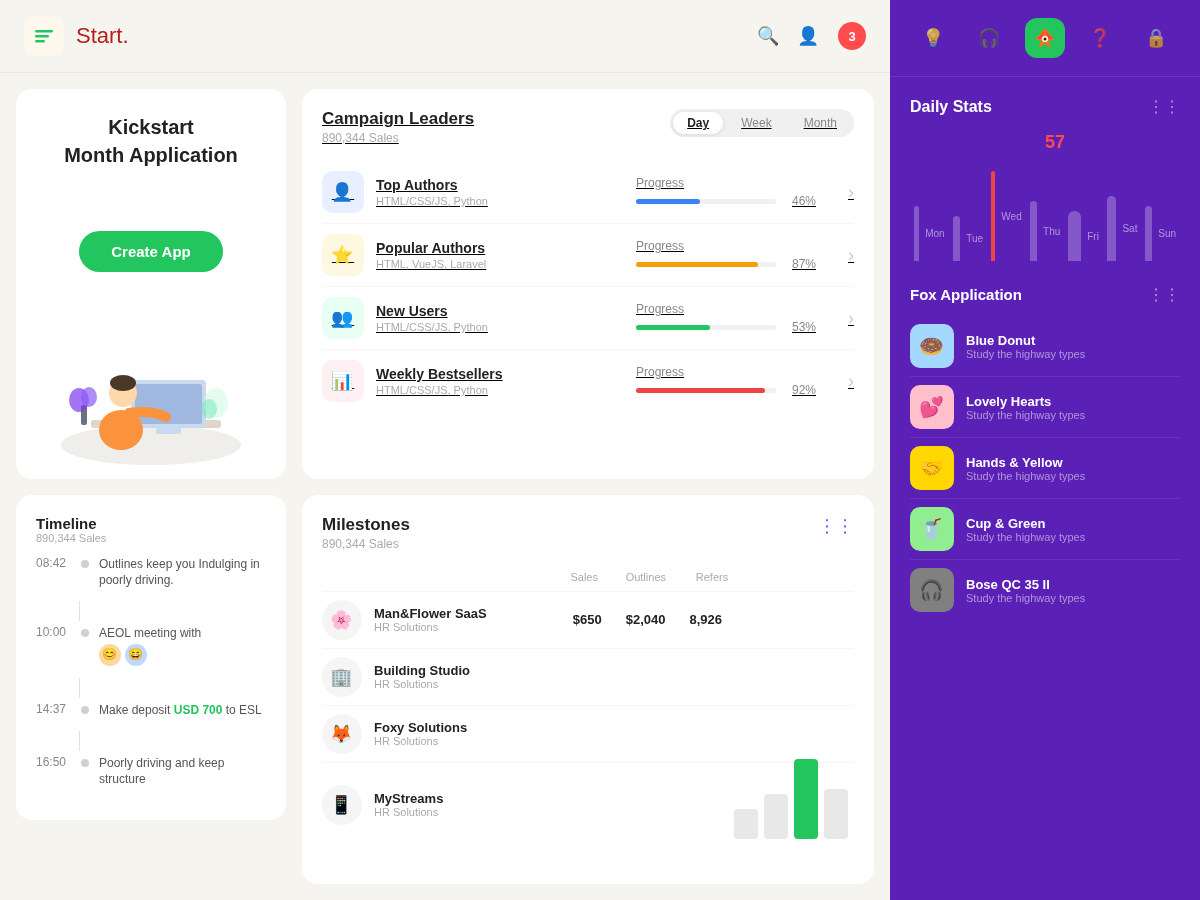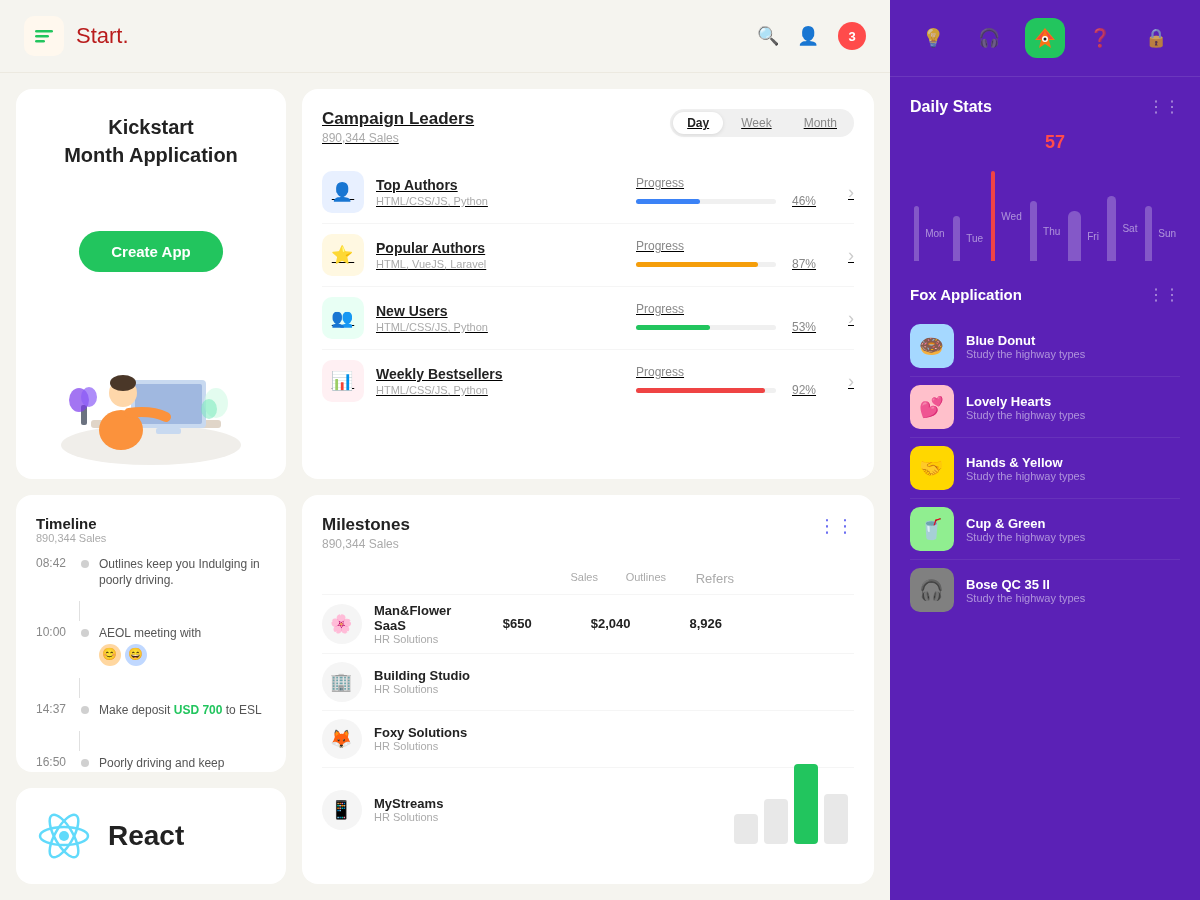--- a/index.html
+++ b/index.html
@@ -75,21 +75,21 @@
 
     
     .milestones-card { background: #fff; border-radius: 16px; padding: 20px; flex: 1; }
     .milestone-row { display: flex; align-items: center; gap: 12px; padding: 8px 0; border-bottom: 1px solid #f5f5f5; }
     .milestone-row:last-child { border-bottom: none; }
     .ms-icon { width: 40px; height: 40px; border-radius: 50%; background: #f5f5f5; display: flex; align-items: center; justify-content: center; font-size: 18px; }
     .ms-info { flex: 1; }
     .ms-name { font-size: 13px; font-weight: 600; color: #222; }
     .ms-sub { font-size: 11px; color: #aaa; }
     .ms-stats { display: flex; gap: 24px; }
-    .ms-stat { text-align: right; margin-left: 35px; }
+    .ms-stat { text-align: right; }
     .ms-stat-value { font-size: 13px; font-weight: 700; color: #222; }
     .ms-chart-area { display: flex; align-items: flex-end; gap: 6px; height: 60px; margin-top: 8px; }
     .ms-bar { border-radius: 4px; }
 
     
     .right-sidebar { width: 310px; background: #5b21b6; display: flex; flex-direction: column; height: 100%; }
     .sidebar-icons { display: flex; align-items: center; justify-content: space-around; padding: 18px 16px; border-bottom: 1px solid rgba(255,255,255,0.1); }
     .sidebar-icon-item { width: 40px; height: 40px; border-radius: 10px; display: flex; align-items: center; justify-content: center; color: rgba(255,255,255,0.7); font-size: 18px; cursor: pointer; }
     .sidebar-icon-item.active { background: #22c55e; border-radius: 12px; }
 
@@ -299,46 +299,37 @@
   </div>
               <div class="tl-line"></div>
               <div class="timeline-item">
     <span class="tl-time">16:50</span>
     <div class="tl-dot"></div>
     <div class="tl-text">Poorly driving and keep structure</div>
   </div>
             </div>
         </div>
 
-        <div class="react-card">
-          <svg class="react-icon" viewBox="0 0 56 56" xmlns="http://www.w3.org/2000/svg">
-            <circle cx="28" cy="28" r="5" fill="#61dafb"></circle>
-            <ellipse cx="28" cy="28" rx="24" ry="9" fill="none" stroke="#61dafb" stroke-width="2.5"></ellipse>
-            <ellipse cx="28" cy="28" rx="24" ry="9" fill="none" stroke="#61dafb" stroke-width="2.5" transform="rotate(60 28 28)"></ellipse>
-            <ellipse cx="28" cy="28" rx="24" ry="9" fill="none" stroke="#61dafb" stroke-width="2.5" transform="rotate(120 28 28)"></ellipse>
-          </svg>
-          <span class="react-label">React</span>
-        </div>
       </div>
 
       <div class="milestones-card">
         <div class="card-header">
           <div>
             <div class="card-title">Milestones</div>
             <div class="card-subtitle">890,344 Sales</div>
           </div>
           <span style="color:#6366f1; font-size:18px; cursor:pointer;">⋮⋮</span>
         </div>
 
         <div style="display:flex; align-items:center; padding: 4px 0 8px 0; border-bottom: 1px solid #f5f5f5;">
           <div style="flex:1;"></div>
           <div style="width:180px; display:flex; gap:24px;">
             <div style="flex:1; text-align:right; font-size:11px; color:#aaa;">Sales</div>
             <div style="flex:1; text-align:right; font-size:11px; color:#aaa;">Outlines</div>
-            <div style="flex:1; text-align:right; font-size:13px; color:#aaa;">Refers</div>
+            <div style="flex:1; text-align:center; font-size:11px; color:#aaa;">Refers</div>
           </div>
           <div style="width:120px;"></div>
         </div>
 
         <div id="milestone-rows">
             <div class="milestone-row">
     <div class="ms-icon">🌸</div>
     <div class="ms-info">
       <div class="ms-name">Man&amp;Flower SaaS</div>
       <div class="ms-sub">HR Solutions</div>

